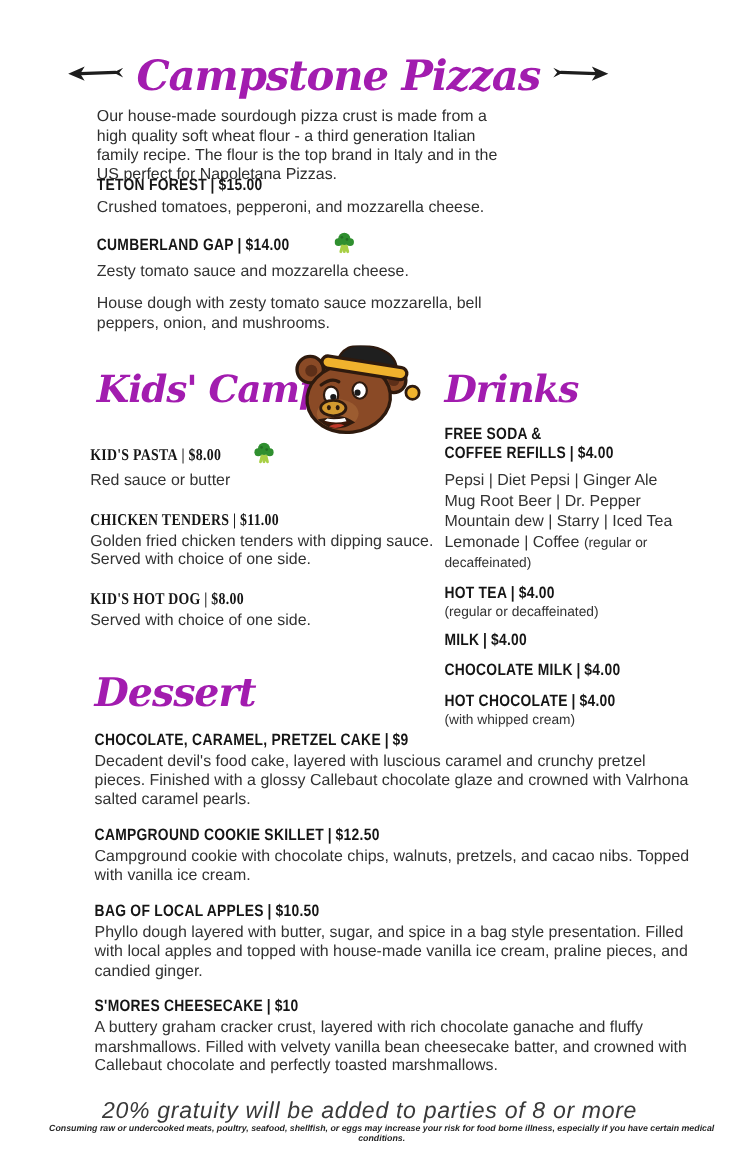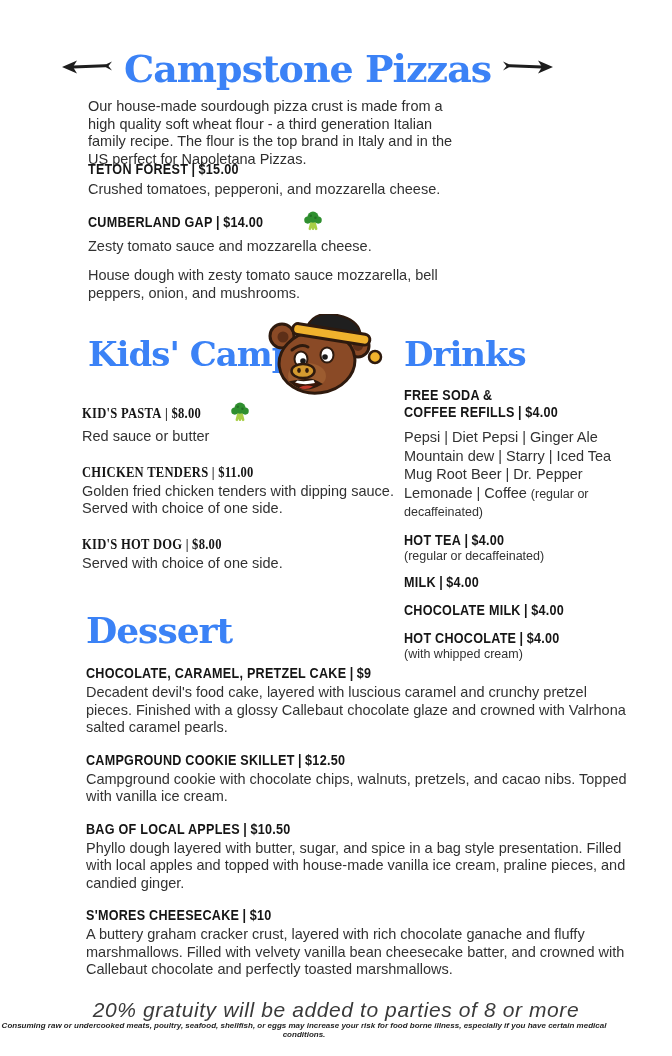--- a/index.html
+++ b/index.html
@@ -1,19 +1,19 @@
 <!DOCTYPE html>
 <html><head>
 <meta charset="utf-8">
 <style>
   html,body{margin:0;padding:0;background:#ffffff;}
   body{width:672px;height:1056px;font-family:"Liberation Sans",sans-serif;color:#2f2f2f;}
   .page{position:relative;width:672px;height:1056px;background:#fff;overflow:hidden;}
 
-  .script{font-family:"DejaVu Serif",serif;font-weight:700;color:#3b82f6;letter-spacing:-1px;}
+  .script{font-family:"DejaVu Serif",serif;font-style:italic;font-weight:700;color:#a21caf;letter-spacing:-1px;}
 
   .header{position:absolute;left:60px;top:46px;display:flex;align-items:center;gap:10px;}
   .title{font-size:38px;line-height:46px;}
 
   .intro{position:absolute;left:88px;top:98px;width:384px;font-size:14.5px;line-height:17.5px;color:#2f2f2f;}
 
   .item-name{font-size:15px;font-weight:700;color:#151515;line-height:18px;}
   .cond{display:inline-block;transform:scaleX(.84);transform-origin:0 60%;white-space:nowrap;letter-spacing:.3px;}
   .sep{margin:0 4px;font-weight:700;}
   .desc{font-size:14.5px;line-height:17.5px;color:#323232;}
@@ -37,21 +37,21 @@
   .drinks .free-soda .item-name{line-height:17px;}
 
   .dessert-heading{position:absolute;left:86px;top:602px;font-size:36px;line-height:56px;}
   .dessert{position:absolute;left:86px;top:664px;width:550px;}
   .dessert .mi{margin-bottom:14px;}
   .dessert .item-name{margin-bottom:2px;}
 
   .gratuity{position:absolute;left:0;top:998px;width:672px;text-align:center;
     font-size:21px;font-style:italic;color:#3a3a3a;letter-spacing:.6px;}
   .disclaimer{position:absolute;left:0;top:1021px;width:608px;text-align:center;
-    font-size:8px;font-style:italic;font-weight:700;color:#1f1f1f;}
+    font-size:8px;font-style:italic;font-weight:700;color:#1f1f1f;padding-left:43px;}
 </style>
 </head>
 <body>
 
 <div class="page">
 
   <div class="header">
     <span>
       <svg width="54" height="20" viewBox="0 0 54 20">
         <path d="M2,10 L17,3.5 L13,10 L17,16.5 Z" fill="#1d1d1d"></path>
@@ -141,22 +141,22 @@
     </div>
   </div>
 
   <div class="drinks">
     <div class="script drinks-heading">Drinks</div>
     <div class="free-soda">
       <div class="item-name"><span class="cond">FREE SODA &amp;</span></div>
       <div class="item-name"><span class="cond"><span>COFFEE REFILLS</span><span class="sep">|</span><span>$4.00</span></span></div>
       <div class="drink-lines">
         <div>Pepsi | Diet Pepsi | Ginger Ale</div>
+        <div>Mug Root Beer | Dr. Pepper</div>
         <div>Mountain dew | Starry | Iced Tea</div>
-        <div>Mug Root Beer | Dr. Pepper</div>
         <div><span>Lemonade | Coffee </span><span class="note">(regular or decaffeinated)</span></div>
       </div>
     </div>
     <div class="mi">
       <div class="item-name"><span class="cond"><span>HOT TEA</span><span class="sep">|</span><span>$4.00</span></span></div>
       <div class="note">(regular or decaffeinated)</div>
     </div>
     <div class="mi">
       <div class="item-name"><span class="cond"><span>MILK</span><span class="sep">|</span><span>$4.00</span></span></div>
     </div>

